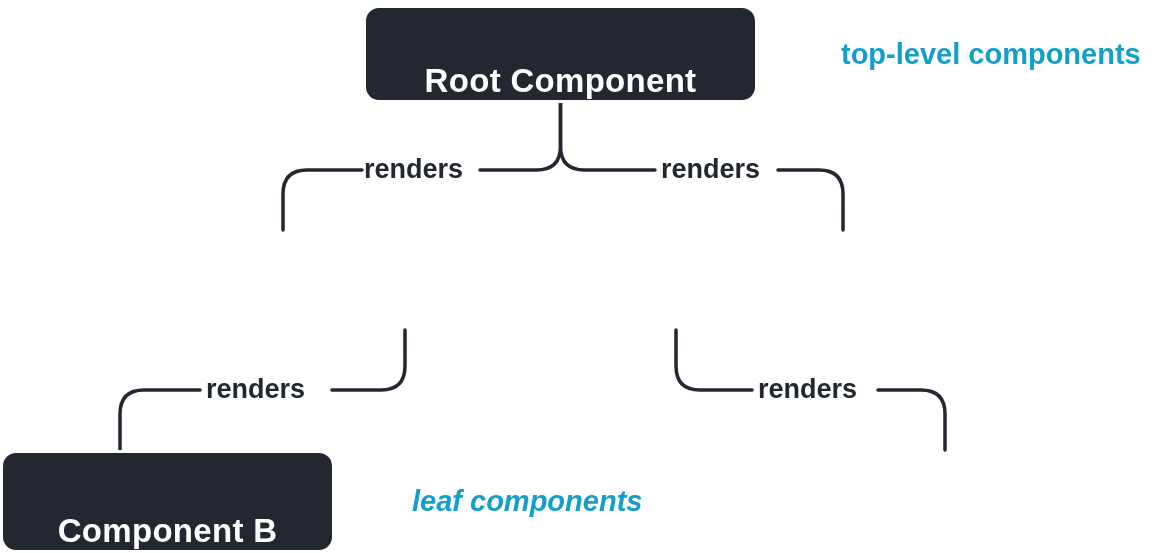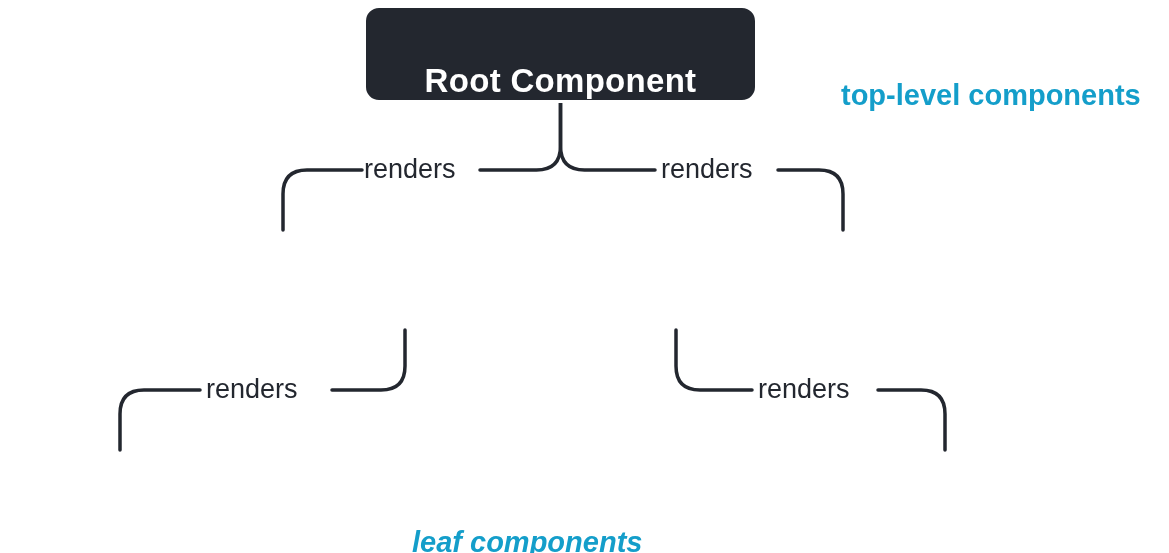--- a/index.html
+++ b/index.html
@@ -36,52 +36,54 @@
     justify-content: center;
     font-size: 33px;
     font-weight: 600;
     letter-spacing: 0.3px;
     white-space: nowrap;
   }
   .edge-label {
     position: absolute;
     color: var(--edge-label, #23272f);
     font-size: 27px;
-    font-weight: 400;
+    font-weight: 700;
     line-height: 1;
     white-space: nowrap;
   }
   .annotation {
     position: absolute;
     color: var(--annotation, #149eca);
     font-size: 29px;
     font-weight: 700;
     line-height: 1;
     white-space: nowrap;
-    margin-top: 41px;
   }
 </style>
 </head>
 <body>
 
 <div class="stage">
 
   <svg class="wires" viewBox="0 0 1169 553" aria-hidden="true">
     <path d="M560.5 103 L560.5 146 Q560.5 170 536.5 170 L480 170 M362 170 L307 170 Q283 170 283 194 L283 230"></path>
     <path d="M560.5 103 L560.5 146 Q560.5 170 584.5 170 L655 170 M778 170 L819 170 Q843 170 843 194 L843 230"></path>
     <path d="M405 330 L405 366 Q405 390 381 390 L332 390 M200 390 L144 390 Q120 390 120 414 L120 450"></path>
     <path d="M676 330 L676 366 Q676 390 700 390 L752 390 M878 390 L921 390 Q945 390 945 414 L945 450"></path>
   </svg>
 
   <div class="node" style="left:363px; top:5px; width:395px; height:98px;">
     <span>Root Component</span>
   </div>
 
 
 
+  <div class="node" style="left:0px; top:450px; width:335px; height:103px;">
+    <span>Component B</span>
+  </div>
 
 
   <div class="edge-label" style="left:364px; top:156px;">renders</div>
   <div class="edge-label" style="left:661px; top:156px;">renders</div>
   <div class="edge-label" style="left:206px; top:376px;">renders</div>
   <div class="edge-label" style="left:758px; top:376px;">renders</div>
 
   <div class="annotation" style="left:841px; top:40px;">top-level components</div>
   <div class="annotation" style="left:412px; top:487px;font-style:italic;">leaf components</div>
 

